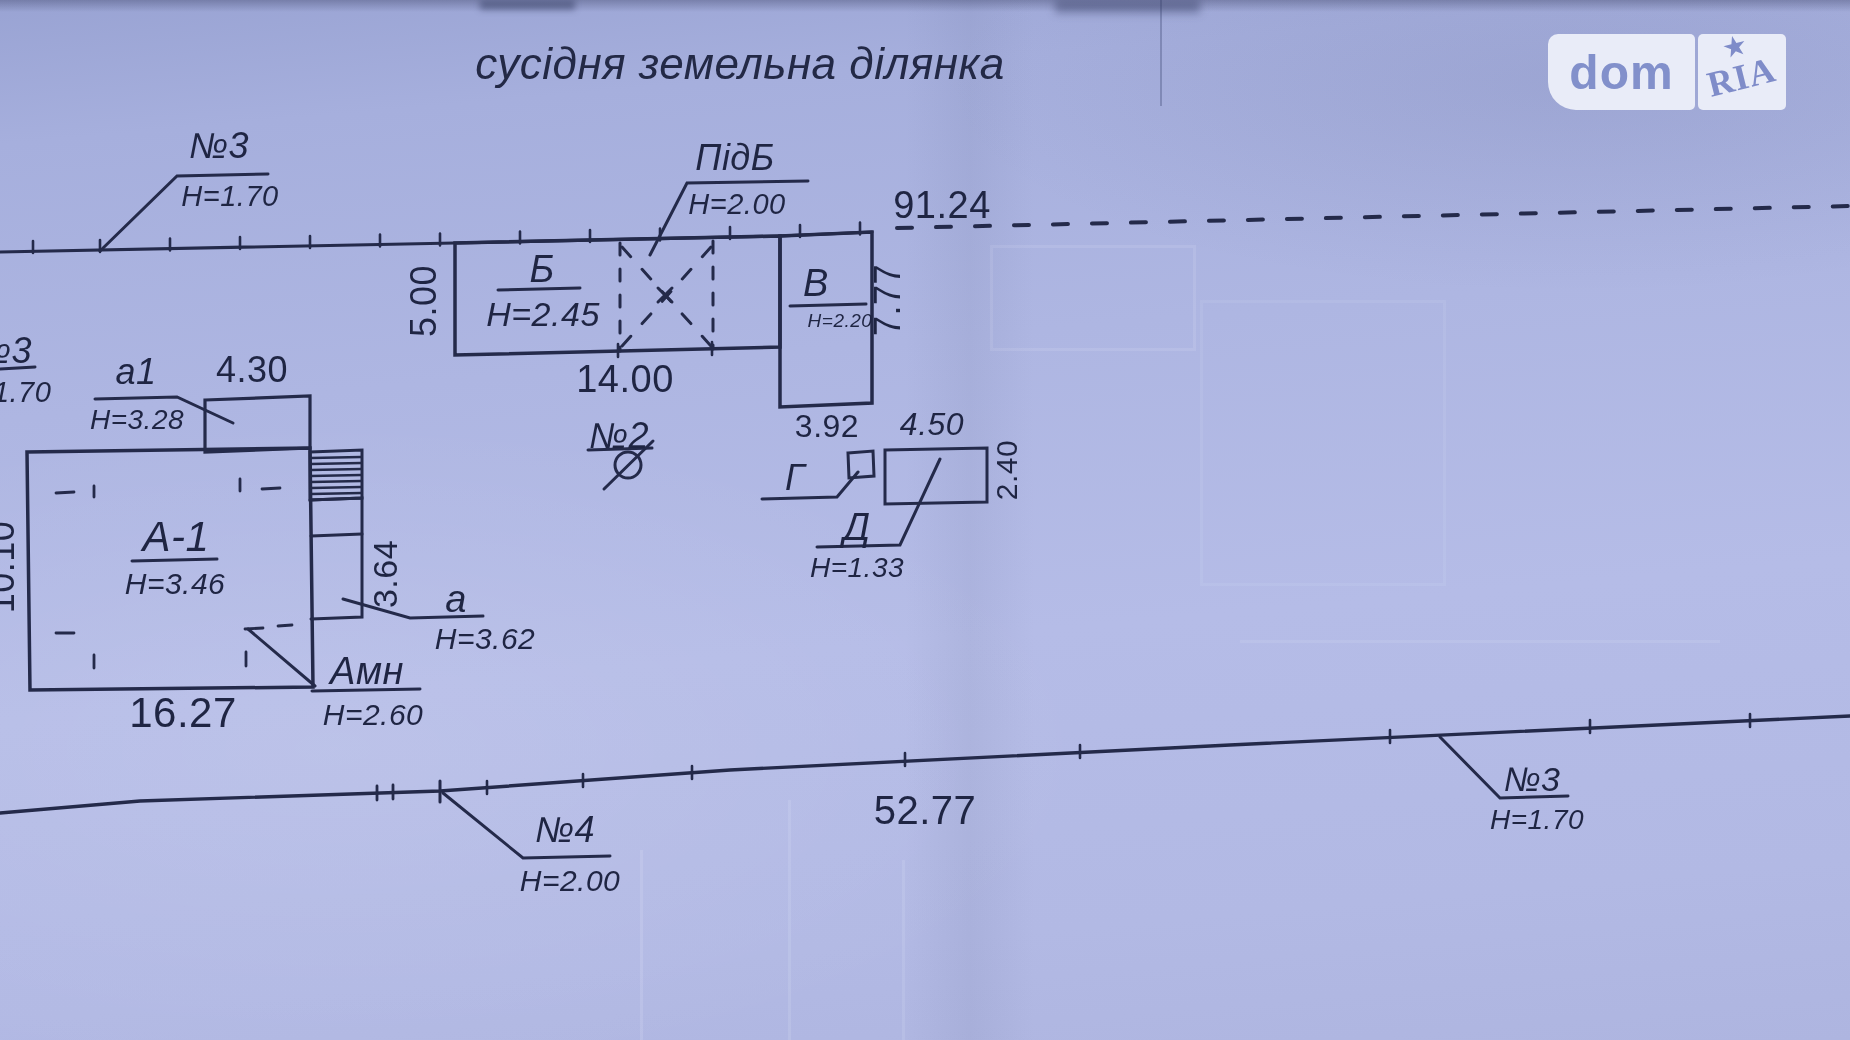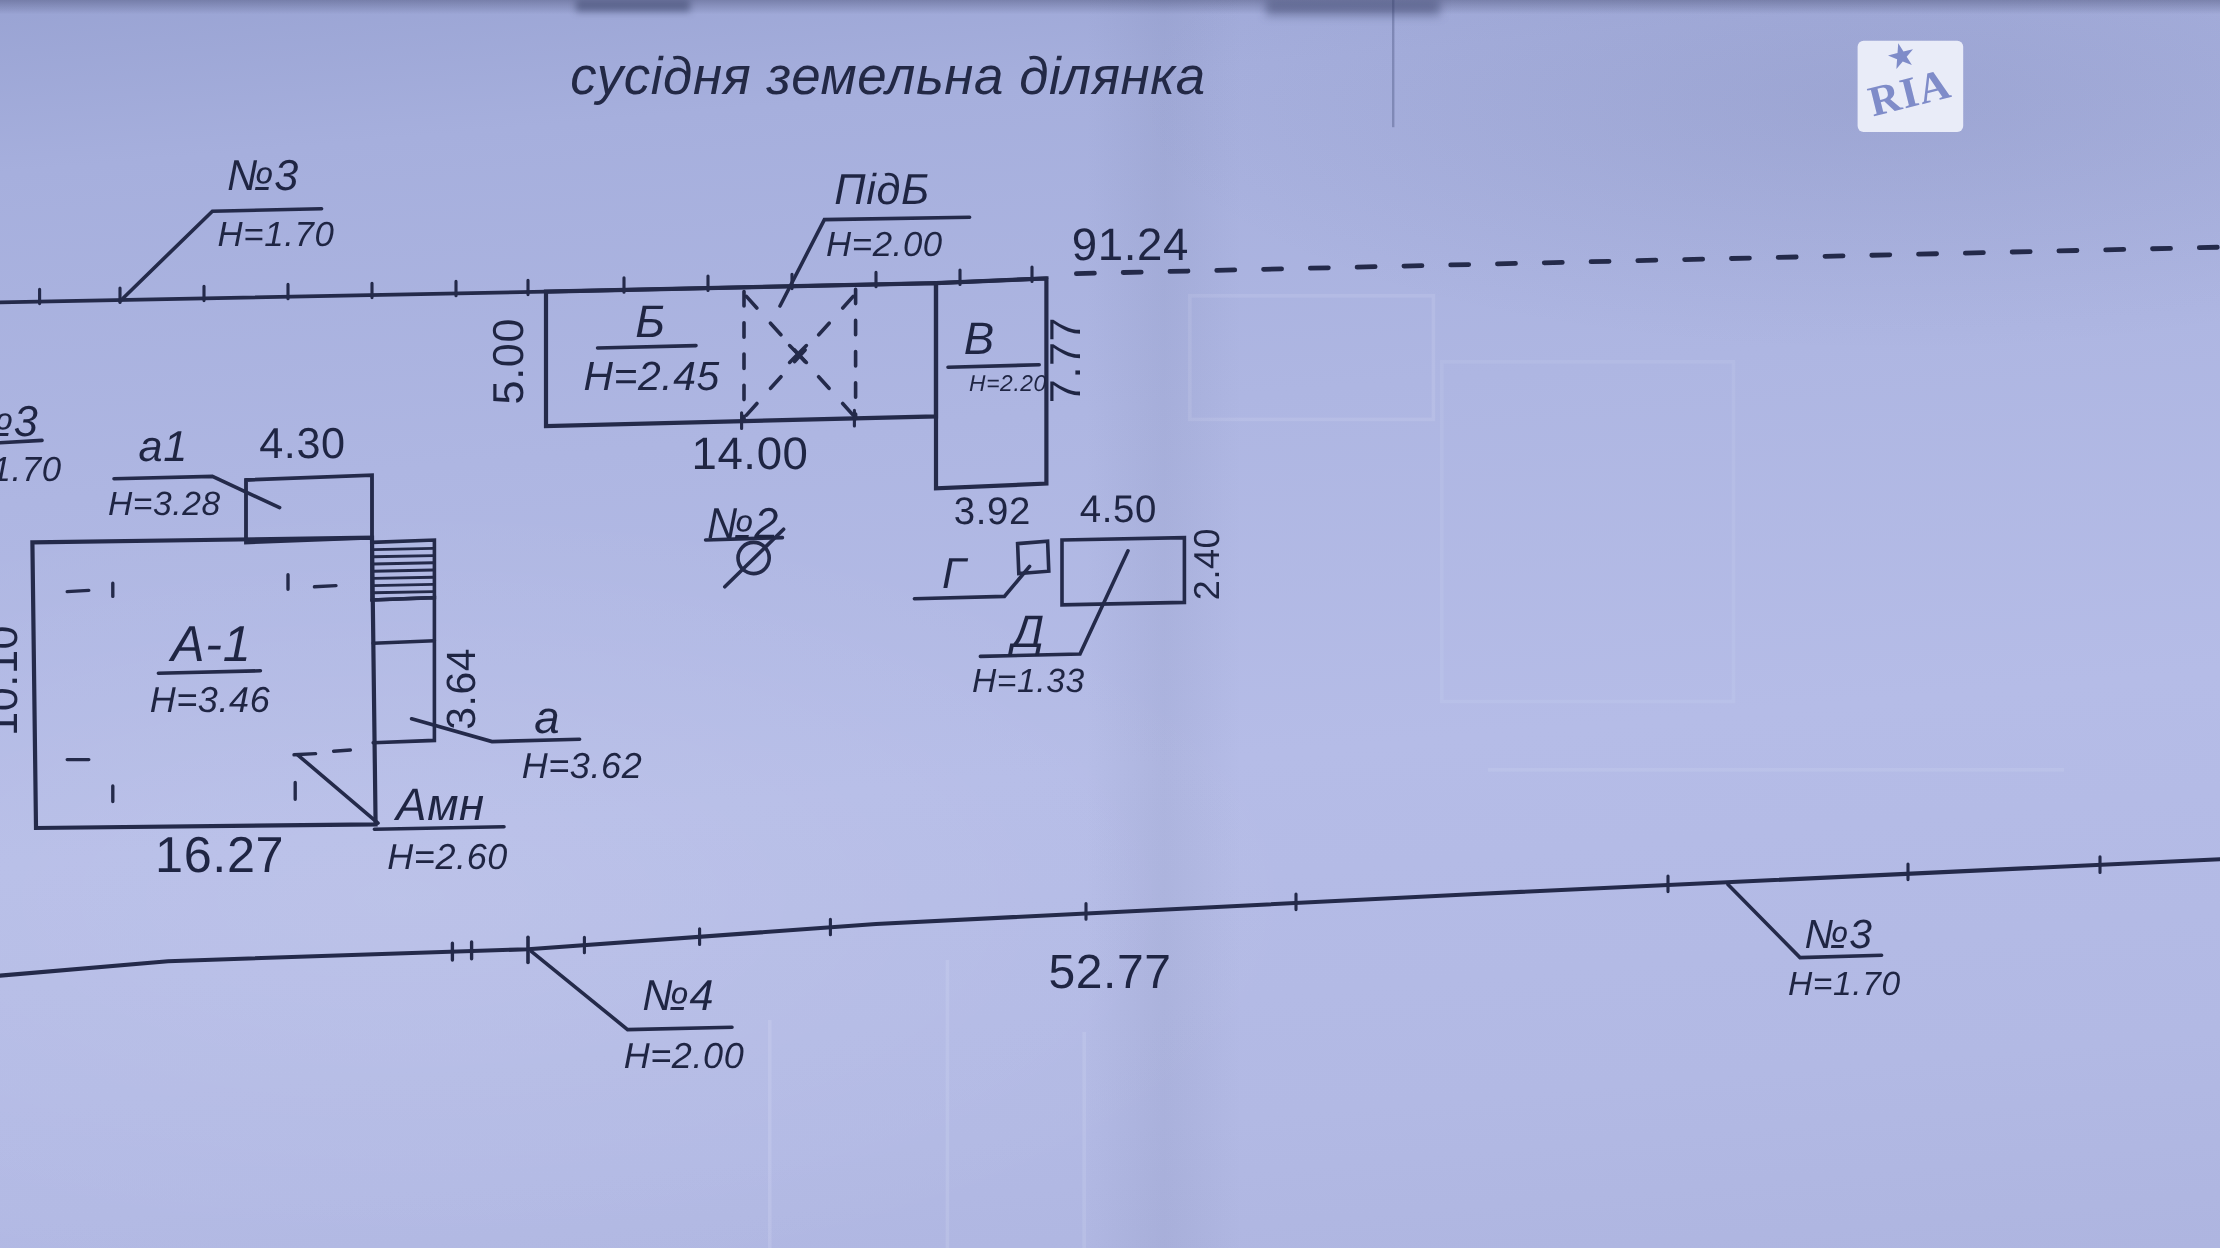--- a/index.html
+++ b/index.html
@@ -172,21 +172,21 @@
 
   <div class="t it" style="left:816px;top:264px;font-size:38px;">В</div>
   <div class="t it" style="left:828px;top:311px;font-size:19px;margin-left:12px;">H=2.20</div>
   <div class="t rot" style="left:888px;top:300px;font-size:36px;">7.77</div>
   <div class="t" style="left:827px;top:410px;font-size:32px;">3.92</div>
 
   <div class="t it" style="left:619px;top:418px;font-size:36px;">№2</div>
 
   <div class="t it" style="left:795px;top:460px;font-size:36px;">Г</div>
 
-  <div class="t" style="left:932px;top:408px;font-size:32px;">4.50</div>
+  <div class="t" style="left:932px;top:408px;font-size:32px;font-style:italic;">4.50</div>
   <div class="t rot" style="left:1007px;top:470px;font-size:30px;">2.40</div>
   <div class="t it" style="left:857px;top:508px;font-size:38px;">Д</div>
   <div class="t it" style="left:857px;top:554px;font-size:28px;">H=1.33</div>
 
   <div class="t it" style="left:136px;top:354px;font-size:36px;">а1</div>
   <div class="t it" style="left:137px;top:406px;font-size:28px;">H=3.28</div>
   <div class="t" style="left:252px;top:352px;font-size:36px;">4.30</div>
 
   <div class="t it" style="left:176px;top:516px;font-size:42px;">А-1</div>
   <div class="t it" style="left:175px;top:569px;font-size:30px;font-style:italic;">H=3.46</div>
@@ -202,19 +202,22 @@
 
   <div class="t it" style="left:565px;top:812px;font-size:36px;">№4</div>
   <div class="t it" style="left:570px;top:866px;font-size:30px;">H=2.00</div>
 
   <div class="t" style="left:925px;top:790px;font-size:40px;">52.77</div>
 
   <div class="t it" style="left:1532px;top:762px;font-size:34px;">№3</div>
   <div class="t it" style="left:1537px;top:806px;font-size:28px;">H=1.70</div>
 
   <div class="wm" style="left:1548px;top:34px;">
+    <div class="box dom">
+      <span>dom</span>
+    </div>
     <div class="box ria">
       <span class="star">★</span>
       <span class="txt">RIA</span>
     </div>
   </div>
 
 </div>
 
 </body></html>

